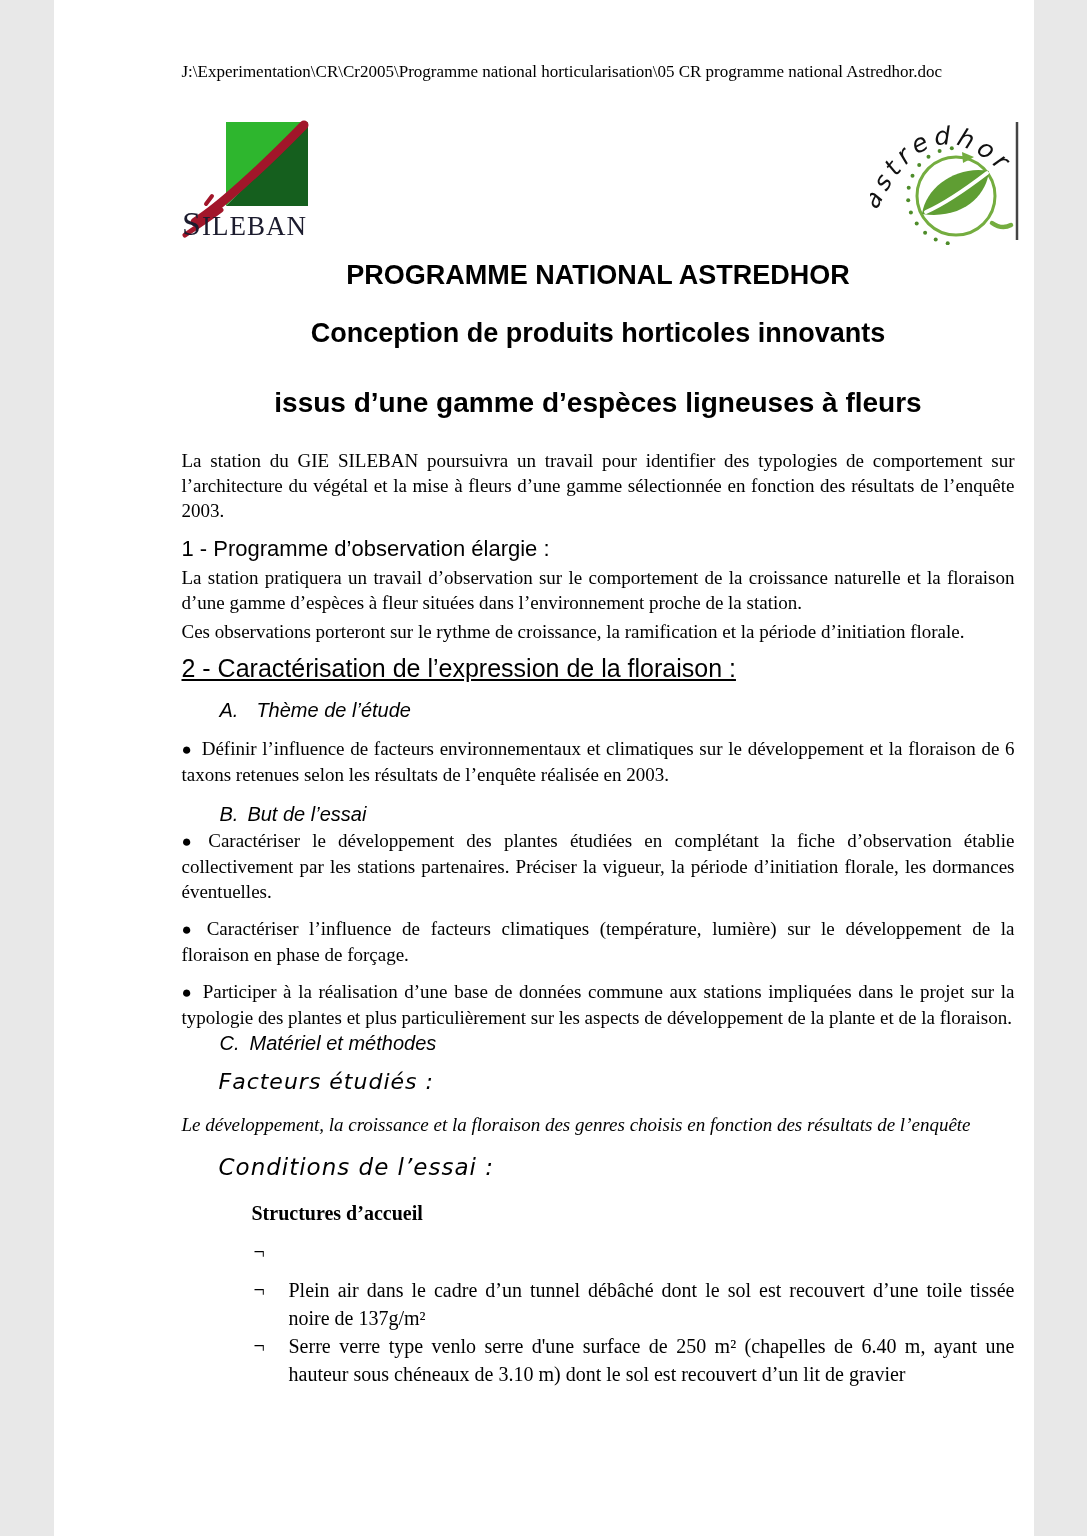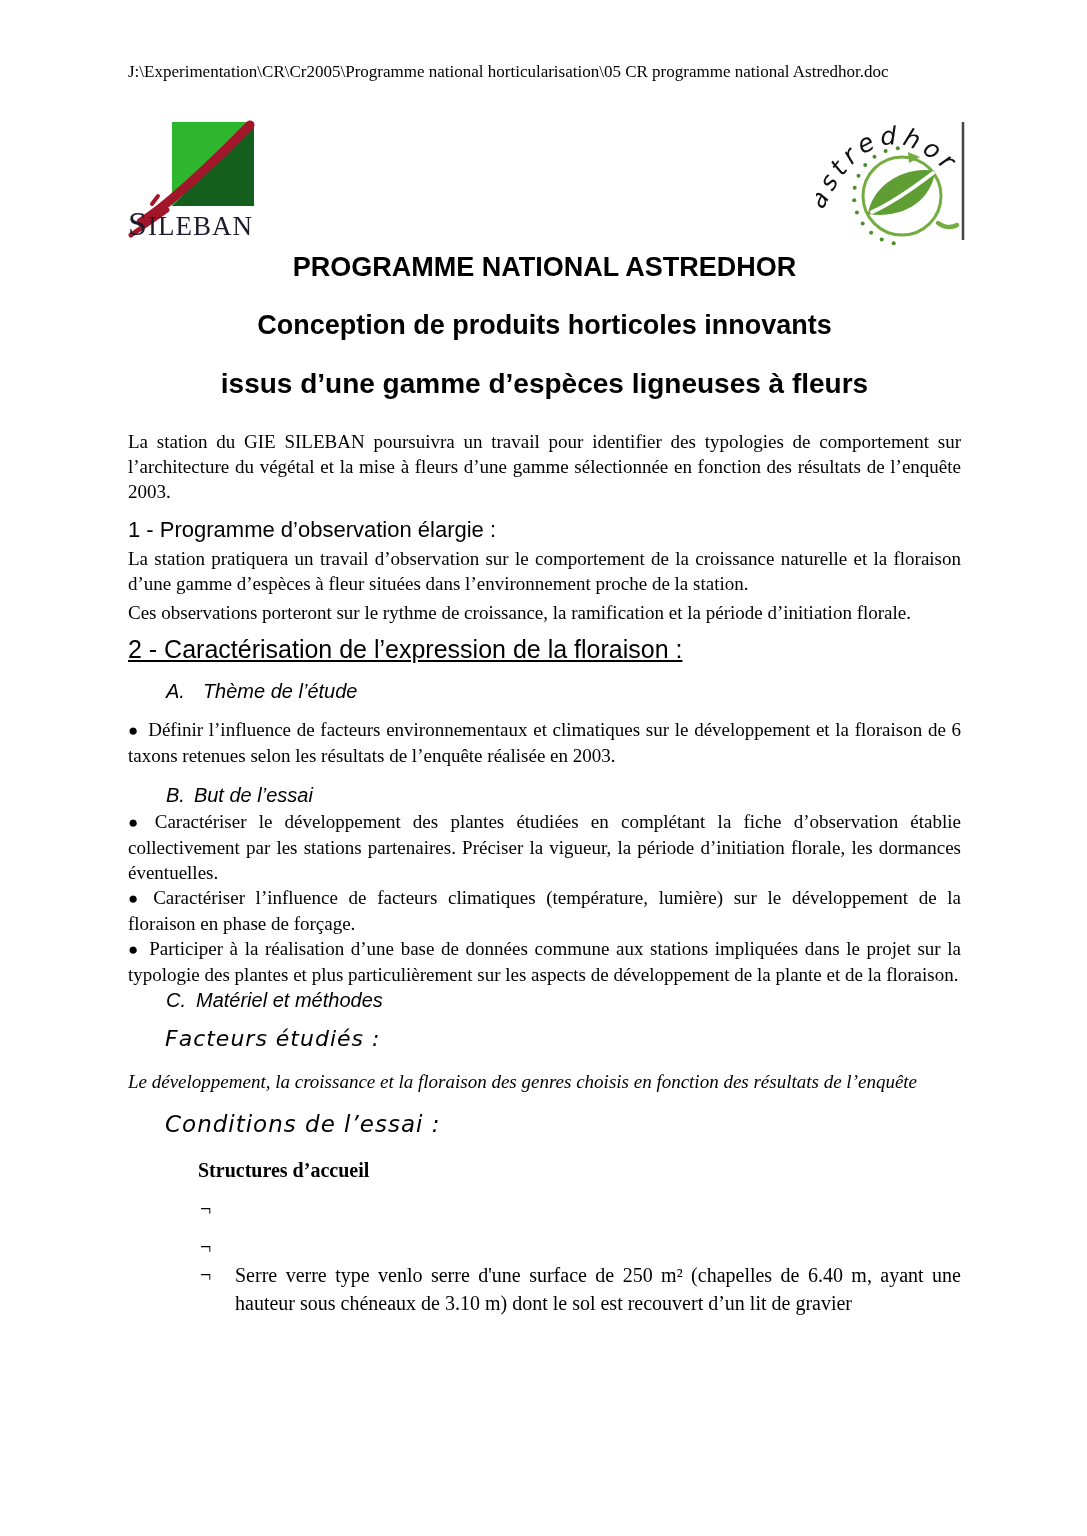--- a/index.html
+++ b/index.html
@@ -1,53 +1,53 @@
 <!DOCTYPE html>
 <html><head>
 <meta charset="utf-8">
 <style>
   html,body { margin:0; padding:0; background:#e8e8e8; }
   .page {
-    position:relative; width:1087px; height:1536px; background:#ffffff;
+    position:relative; width:980px; height:1536px; background:#ffffff;
     font-family:"Liberation Serif", serif; color:#000; overflow:hidden;
     margin:0 auto;
   }
   .doc-path { position:absolute; top:62px; left:128px; font-size:17px; white-space:nowrap; }
 
   .sileban { position:absolute; top:116px; left:128px; }
   .astredhor-wrap { position:absolute; top:110px; left:816px; }
 
-  .content { position:absolute; top:0; left:128px; width:833px; padding-top:250px; }
+  .content { position:absolute; top:8px; left:128px; width:833px; padding-top:250px; }
 
   .title-main, .title-sub {
     font-family:"Liberation Sans", sans-serif; font-weight:bold; text-align:center; margin:0;
   }
   .title-main { font-size:27px; line-height:34px; }
   .t2 { font-size:27px; line-height:34px; margin-top:24px; }
-  .t3 { font-size:28px; line-height:34px; margin-top:25px; }
+  .t3 { font-size:28px; line-height:34px; margin-top:36px; }
 
   .body { font-size:19px; line-height:25px; margin:0; }
   .just { text-align:justify; }
   .intro { margin-top:28px; }
 
   .h-sec { font-family:"Liberation Sans", sans-serif; font-weight:normal; margin:0; }
   .h-sec1 { font-size:22px; line-height:28px; margin-top:12px; }
   .h-sec2 { font-size:25px; line-height:31px; margin-top:9px;text-decoration:underline; }
   .p1a { margin-top:2px; }
   .p1b { margin-top:4px; white-space:nowrap; }
 
   .subhead { font-family:"Liberation Sans", sans-serif; font-style:italic; font-size:20px; line-height:23px; padding-left:38px; }
   .sub-a { margin-top:15px; } .sub-a .sub-label { margin-right:18px; }
   .sub-b { margin-top:16px; } .sub-b .sub-label { margin-right:9px; }
   .sub-c { margin-top:2px;  } .sub-c .sub-label { margin-right:10px; }
 
   .bullet .bchar { font-size:17px; margin-right:9px; }
   .mt14 { margin-top:14px; }
   .mt2  { margin-top:2px; }
-  .mt0  { margin-top:0; }
+  .mt0  { margin-top:12px; }
 
   .hand { font-family:"DejaVu Sans", sans-serif; font-style:italic; padding-left:37px; letter-spacing:1px; }
   .hand-lg { font-size:22px; line-height:34px; margin-top:10px; }
   .hand-md { font-size:23px; line-height:32px; margin-top:14px; }
   .facteurs-text { margin-top:13px;font-style:italic; }
 
   .structures-heading { font-weight:bold; font-size:20px; line-height:26px; padding-left:70px; margin-top:17px; }
 
   .nlist { margin-top:12px; }
   .nitem { display:flex; font-size:20px; line-height:28px; padding-left:72px; }
@@ -135,20 +135,21 @@
     <div class="hand hand-md">Conditions de l’essai :</div>
 
     <div class="structures-heading">Structures d’accueil</div>
 
     <div class="nlist">
       <div class="nitem i1">
           <span class="nmark">¬</span>
         </div>
       <div class="nitem i2">
           <span class="nmark">¬</span>
+          <span class="ntext">Plein air dans le cadre d’un tunnel débâché dont le sol est recouvert d’une toile tissée noire de 137g/m²</span>
         </div>
       <div class="nitem i3">
           <span class="nmark">¬</span>
           <span class="ntext">Serre verre type venlo serre d'une surface de 250 m² (chapelles de 6.40 m, ayant une hauteur sous chéneaux de 3.10 m) dont le sol est recouvert d’un lit de gravier</span>
         </div>
     </div>
 
   </div>
 </div>
 

